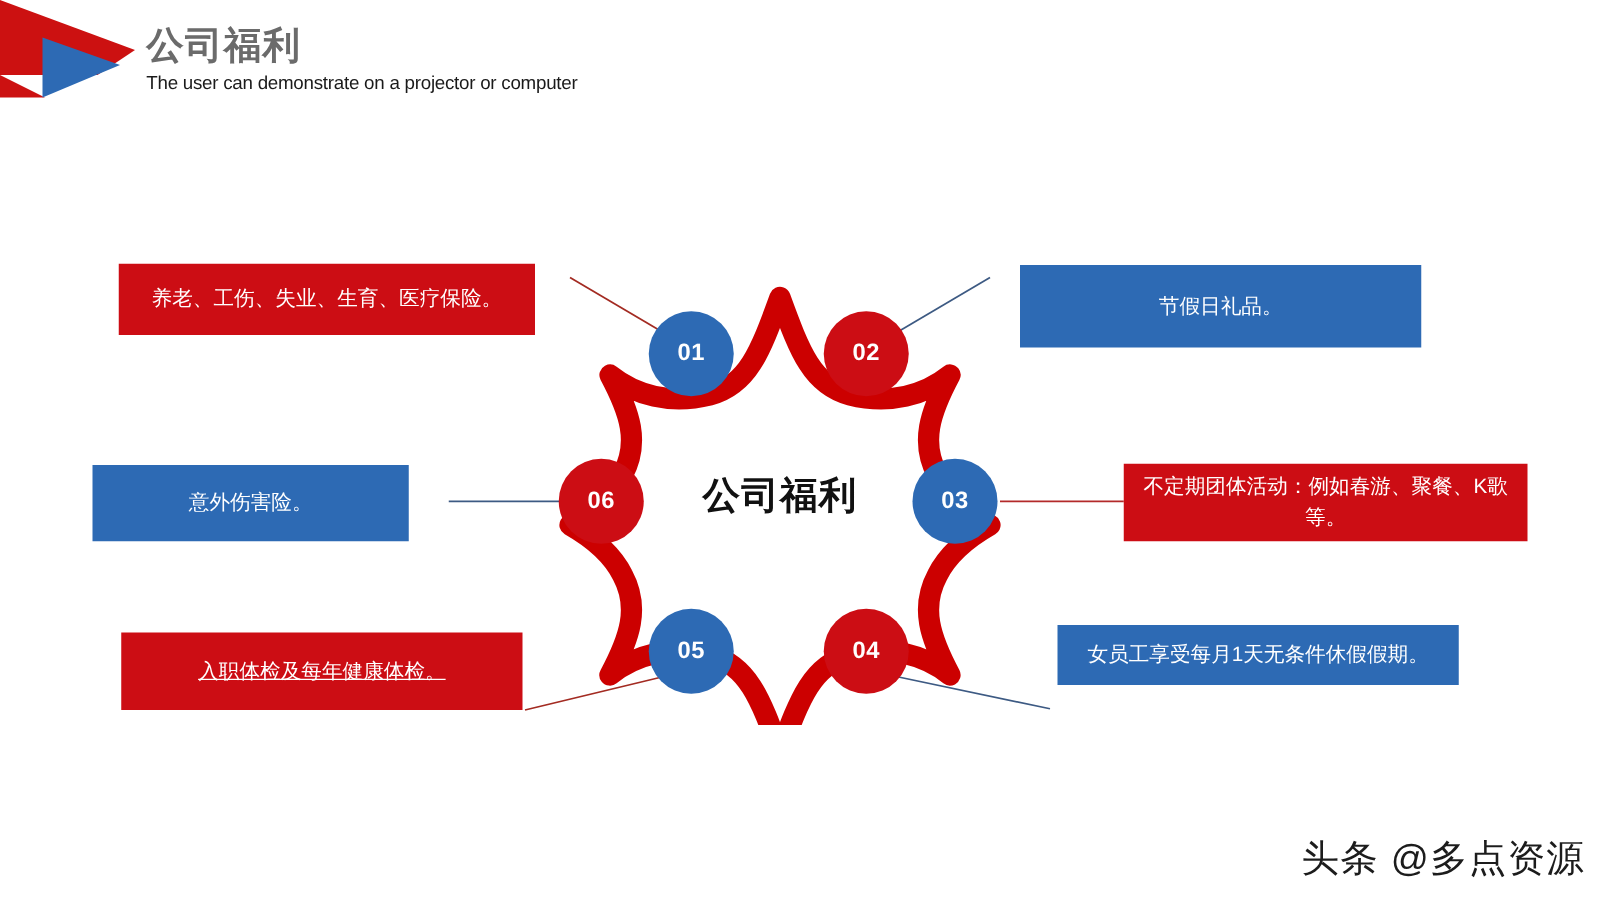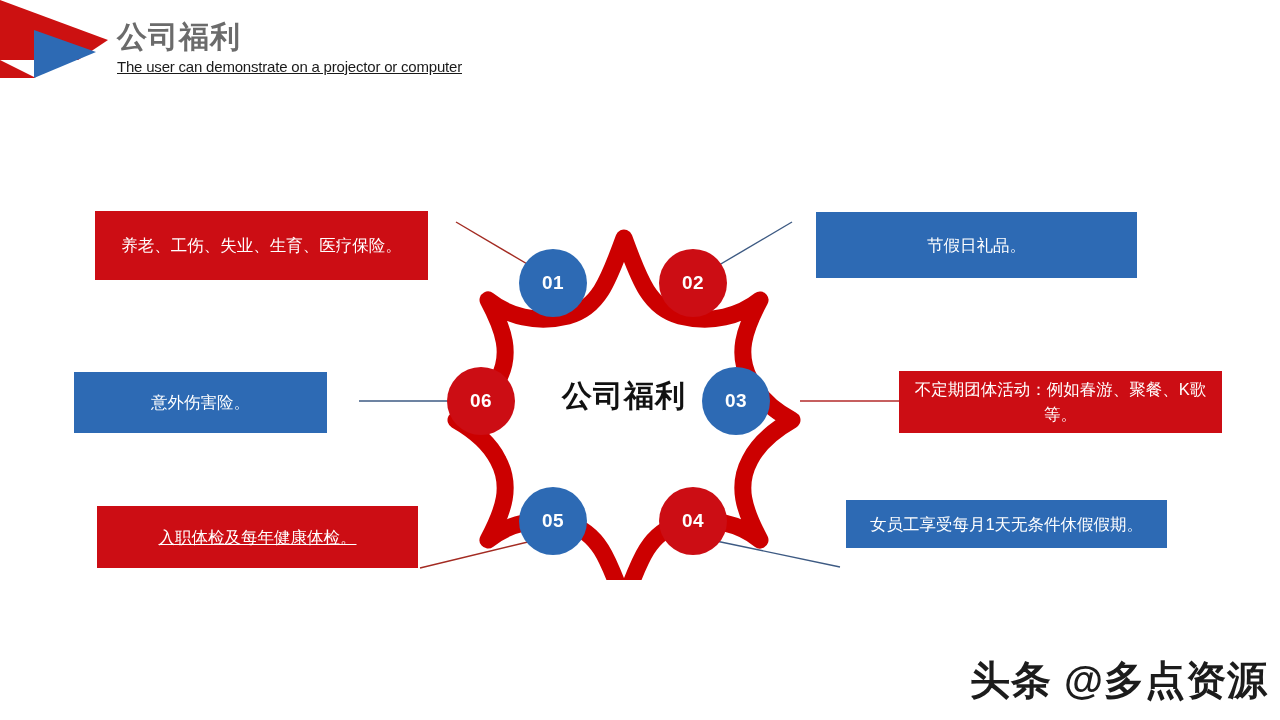--- a/index.html
+++ b/index.html
@@ -16,21 +16,21 @@
   #logo-mark { position:absolute; left:0; top:0; width:112px; height:82px; }
   #logo-mark svg { display:block; }
 
   #header-text { position:absolute; left:117px; top:20px; }
   #page-title {
     font-size:30px; font-weight:bold; color:#6b6b6b;
     letter-spacing:1px; line-height:1.15;
   }
   #page-subtitle {
     font-size:15px; color:#1a1a1a; margin-top:3px;
-    letter-spacing:-0.2px; white-space:nowrap;text-decoration:underline;
+    letter-spacing:-0.2px; white-space:nowrap;
   }
 
   
   #stage { position:absolute; left:0; top:0; width:1280px; height:720px; }
   #connectors { position:absolute; left:0; top:0; width:1280px; height:720px; }
   #starwrap   { position:absolute; left:444px; top:220px; width:360px; height:360px; }
   #starwrap svg { display:block; }
 
   #center-label {
     position:absolute; left:524px; top:376px; width:200px;
@@ -45,45 +45,45 @@
     color:#ffffff; font-size:19px; font-weight:bold;
     display:flex; align-items:center; justify-content:center;
     letter-spacing:0.5px;
     text-align:right;
   }
   .node.blue { background:#2d6ab4; }
   .node.red  { background:#cc0d14; }
 
   #node-01 { left:519px; top:249px; }
   #node-02 { left:659px; top:249px; }
-  #node-03 { left:702px; top:367px; }
+  #node-03 { left:730px; top:367px; }
   #node-04 { left:659px; top:487px; }
   #node-05 { left:519px; top:487px; }
   #node-06 { left:447px; top:367px; }
 
   
   .info-box {
     position:absolute; display:flex; align-items:center; justify-content:center;
     color:#ffffff; text-align:center; line-height:1.5;
     font-size:16.5px; padding:6px 14px;
   }
   .info-box.red  { background:#cc0d14; }
   .info-box.blue { background:#2d6ab4; }
 
-  #box-01 { left:95px;  top:211px; width:333px; height:69px; }
+  #box-01 { left:95px;  top:211px; width:333px; height:57px; }
   #box-02 { left:816px; top:212px; width:321px; height:66px; }
   #box-03 { left:899px; top:371px; width:323px; height:62px; }
   #box-04 { left:846px; top:500px; width:321px; height:48px; }
   #box-05 { left:97px;  top:506px; width:321px; height:62px;text-decoration:underline; }
   #box-06 { left:74px;  top:372px; width:253px; height:61px; }
 
   
   #watermark {
     position:absolute; right:12px; bottom:12px;
-    font-size:40px; font-weight:bold; color:#1c1c1c;
+    font-size:30px; font-weight:normal; color:#1c1c1c;
     letter-spacing:1px; white-space:nowrap;
   }
 </style>
 </head>
 <body>
 
 <div id="header">
 
   <div id="logo-mark">
     <svg width="112" height="82" viewBox="0 0 112 82">

